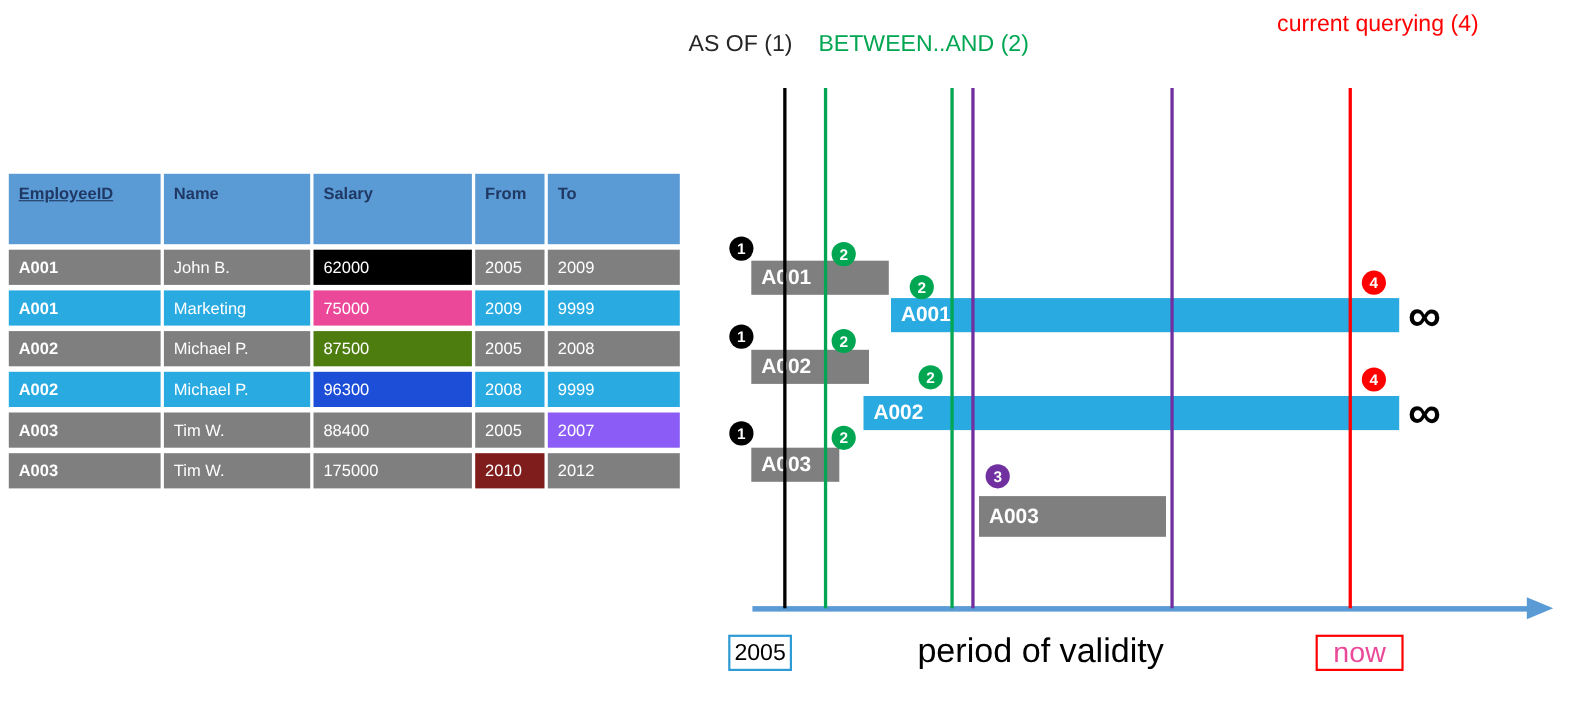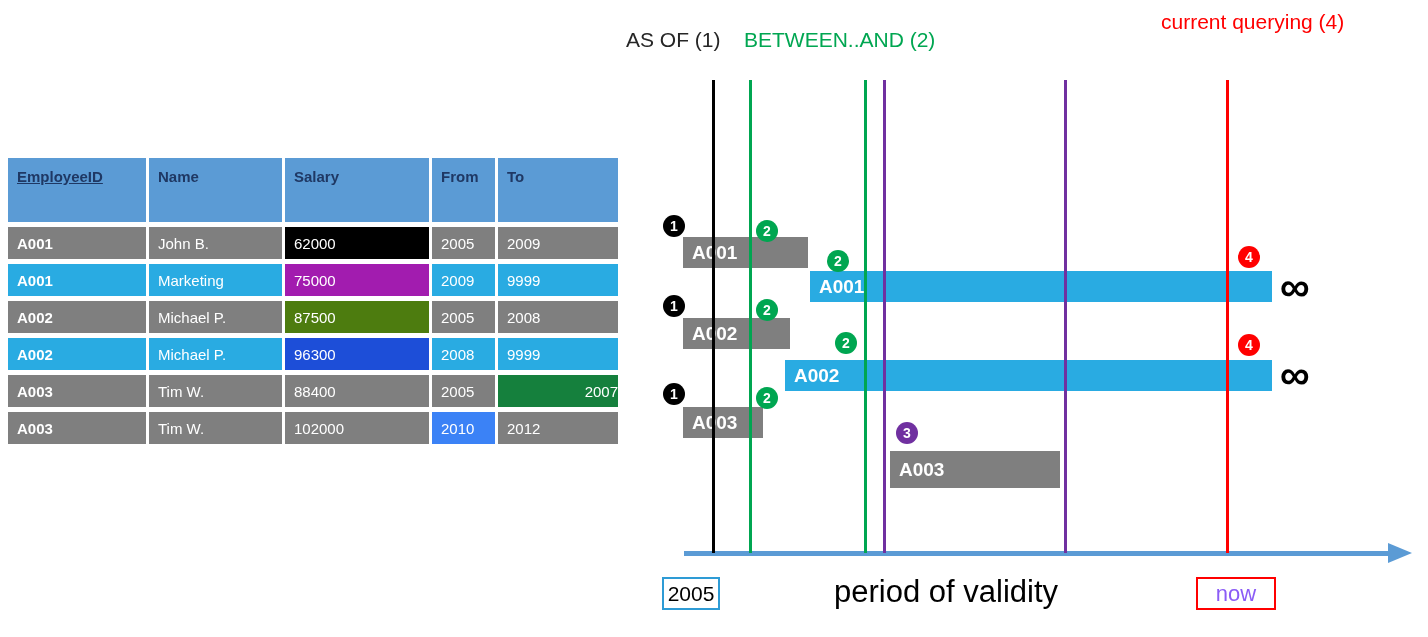--- a/index.html
+++ b/index.html
@@ -57,21 +57,21 @@
   }
 
   .year-box {
     position:absolute; left:662px; top:577px; width:58px; height:33px;
     border:2px solid #2E9BD5; color:#000000; font-size:21px;
     text-align:center; line-height:29px;
   }
   .pov { position:absolute; left:834px; top:574px; color:#000000; font-size:31px; white-space:nowrap; }
   .now-box {
     position:absolute; left:1196px; top:577px; width:80px; height:33px;
-    border:2px solid #FF0000; color:#8b5cf6; font-size:22px;
+    border:2px solid #FF0000; color:#ec4899; font-size:26px;
     text-align:center; line-height:29px;
   }
 </style>
 </head>
 <body>
 
 <div class="canvas">
 
   <table class="emp-table">
     <thead>
@@ -87,21 +87,21 @@
         <tr>
           <td style="background: rgb(127, 127, 127);">A001</td>
           <td style="background: rgb(127, 127, 127);">John B.</td>
           <td style="background: #000000;">62000</td>
           <td style="background: rgb(127, 127, 127);">2005</td>
           <td style="background: rgb(127, 127, 127);">2009</td>
         </tr>
         <tr>
           <td style="background: rgb(41, 171, 226);">A001</td>
           <td style="background: rgb(41, 171, 226);">Marketing</td>
-          <td style="background: #a21caf; margin-left: 35px;">75000</td>
+          <td style="background: #ec4899; margin-left: 35px;">75000</td>
           <td style="background: rgb(41, 171, 226);">2009</td>
           <td style="background: rgb(41, 171, 226);">9999</td>
         </tr>
         <tr>
           <td style="background: rgb(127, 127, 127);">A002</td>
           <td style="background: rgb(127, 127, 127);">Michael P.</td>
           <td style="background: #4d7c0f;">87500</td>
           <td style="background: rgb(127, 127, 127);">2005</td>
           <td style="background: rgb(127, 127, 127);">2008</td>
         </tr>
@@ -110,27 +110,27 @@
           <td style="background: rgb(41, 171, 226);">Michael P.</td>
           <td style="background: #1d4ed8;">96300</td>
           <td style="background: rgb(41, 171, 226);">2008</td>
           <td style="background: rgb(41, 171, 226);">9999</td>
         </tr>
         <tr>
           <td style="background: rgb(127, 127, 127);">A003</td>
           <td style="background: rgb(127, 127, 127);">Tim W.</td>
           <td style="background: rgb(127, 127, 127);">88400</td>
           <td style="background: rgb(127, 127, 127);">2005</td>
-          <td style="background: #15803d; text-align: right;">2007</td>
+          <td style="background: #8b5cf6;">2007</td>
         </tr>
         <tr>
           <td style="background: rgb(127, 127, 127);">A003</td>
           <td style="background: rgb(127, 127, 127);">Tim W.</td>
-          <td style="background: rgb(127, 127, 127);">102000</td>
-          <td style="background: #3b82f6;">2010</td>
+          <td style="background: rgb(127, 127, 127);">175000</td>
+          <td style="background: #7f1d1d;">2010</td>
           <td style="background: rgb(127, 127, 127);">2012</td>
         </tr>
       </tbody>
   </table>
 
   <div class="diagram" id="diagram">
 
     <div class="legend-item as-of">AS OF (1)</div>
     <div class="legend-item between">BETWEEN..AND (2)</div>
     <div class="legend-item current">

